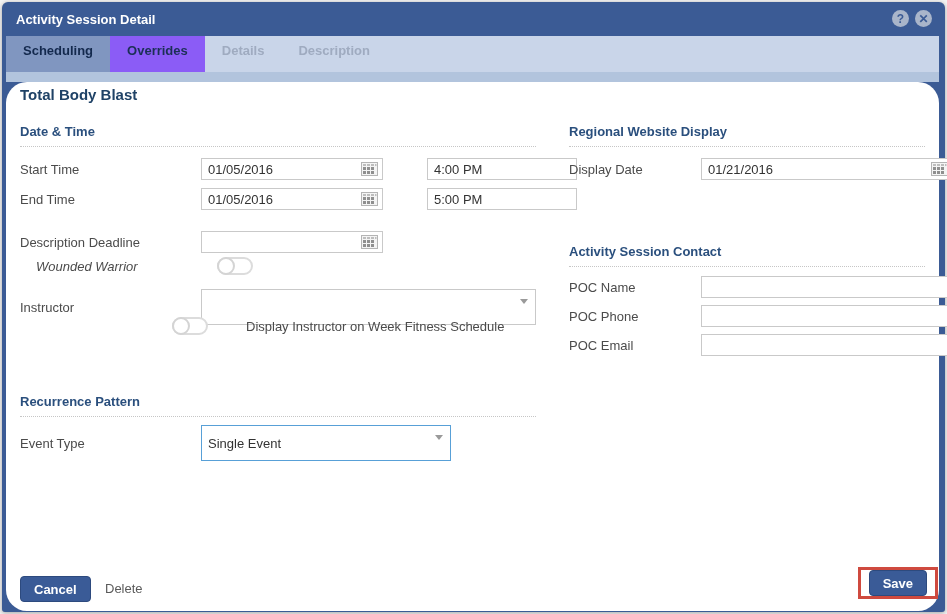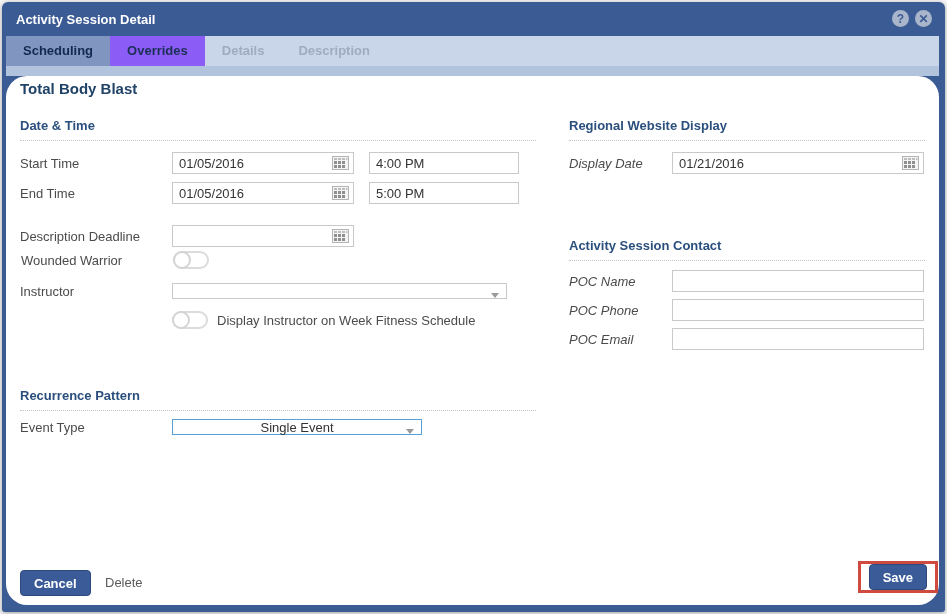--- a/index.html
+++ b/index.html
@@ -16,59 +16,59 @@
   
   .titlebar{height:34px;position:relative;display:flex;align-items:center;}
   .title{color:#ffffff;font-size:13px;font-weight:bold;padding-left:10px;}
   .titlebar-icons{position:absolute;right:7px;top:8px;display:flex;gap:6px;}
   .circle-icon{
     width:17px;height:17px;border-radius:50%;background:#a9b5ca;color:#3b5b95;
     font-size:12px;font-weight:bold;display:flex;align-items:center;justify-content:center;
     cursor:pointer;line-height:1;
   }
   
-  .tabbar{height:30px;background:#c9d5e9;display:flex;}
+  .tabbar{height:36px;background:#c9d5e9;display:flex;}
   .tab{
     padding:0 17px;line-height:30px;font-size:13px;font-weight:bold;
     color:#1b2f55;cursor:pointer;white-space:nowrap;
   }
   .tab.active{background:#8096c0;color:#13294d;}
   .tab.normal{background:#8b5cf6;}
   .tab.disabled{color:#9fabc0;cursor:default;background:transparent;}
   .tabstrip{height:10px;background:#b2c4dd;}
   
   .content{position:relative;background:#ffffff;height:529px;border-radius:21px;}
   .page-heading{
     position:absolute;left:14px;top:4px;font-size:15px;font-weight:bold;color:#1f4266;
   }
   .col{position:absolute;}
   .col-left{left:14px;top:42px;width:516px;height:470px;}
   .col-right{left:563px;top:42px;width:356px;height:320px;}
   .sec-h{
     position:absolute;left:0;right:0;font-size:13px;font-weight:bold;color:#2a4f7d;
     padding-bottom:7px;border-bottom:1px dotted #c6c6c6;
   }
-  .row{position:absolute;display:flex;align-items:center;}
+  .row{position:absolute;display:flex;align-items:center;gap:29px;}
   .lbl{font-size:13px;color:#4b4b4b;flex:0 0 auto;}
   .lbl-l{width:152px;}
-  .lbl-r{width:103px;font-style:italic;}
+  .lbl-r{width:103px;}
   .text-input{
     height:22px;box-sizing:border-box;border:1px solid #c9c9c9;background:#fff;
     font-size:13px;color:#333;padding:0 6px;font-family:"Liberation Sans", sans-serif;
     outline:none;
   }
   .date-wrap{position:relative;flex:0 0 auto;}
   .date-wrap .text-input{width:182px;padding-right:26px;}
   .cal-icon{position:absolute;right:5px;top:4px;cursor:pointer;display:block;}
   .time-input{width:150px;margin-left:15px;}
   .input-r{width:252px;}
   .select{
-    position:relative;height:16px;box-sizing:border-box;border:1px solid #c9c9c9;
+    position:relative;height:36px;box-sizing:border-box;border:1px solid #c9c9c9;
     background:#fff;display:flex;align-items:center;padding:0 6px;font-size:13px;
-    color:#333;cursor:pointer;justify-content:center;
+    color:#333;cursor:pointer;
   }
   .select .arrow{
     position:absolute;right:7px;top:9px;width:0;height:0;
     border-left:4px solid transparent;border-right:4px solid transparent;
     border-top:5px solid #9a9a9a;
   }
   .select-instructor{width:335px;}
   .select-event{width:250px;border-color:#58a0d7;}
   .toggle{
     position:relative;width:36px;height:18px;border:2px solid #dcdcdc;
@@ -190,21 +190,21 @@
                 <rect x="6" y="5" width="3" height="3"></rect>
                 <rect x="10" y="5" width="3" height="3"></rect>
                 <rect x="2" y="9" width="3" height="3"></rect>
                 <rect x="6" y="9" width="3" height="3"></rect>
                 <rect x="10" y="9" width="3" height="3"></rect>
               </g>
           </svg>
         </span>
       </div>
 
-      <div class="row" style="top:133px;left:1px;">
+      <div class="row" style="top:133px;left:16px;font-style:italic;">
         <span class="lbl lbl-l">Wounded Warrior</span>
         <span class="toggle"></span>
       </div>
 
       <div class="row" style="top:165px;left:0;">
         <span class="lbl lbl-l">Instructor</span>
         <span class="select select-instructor">
           <span></span>
           <span class="arrow"></span>
         </span>

